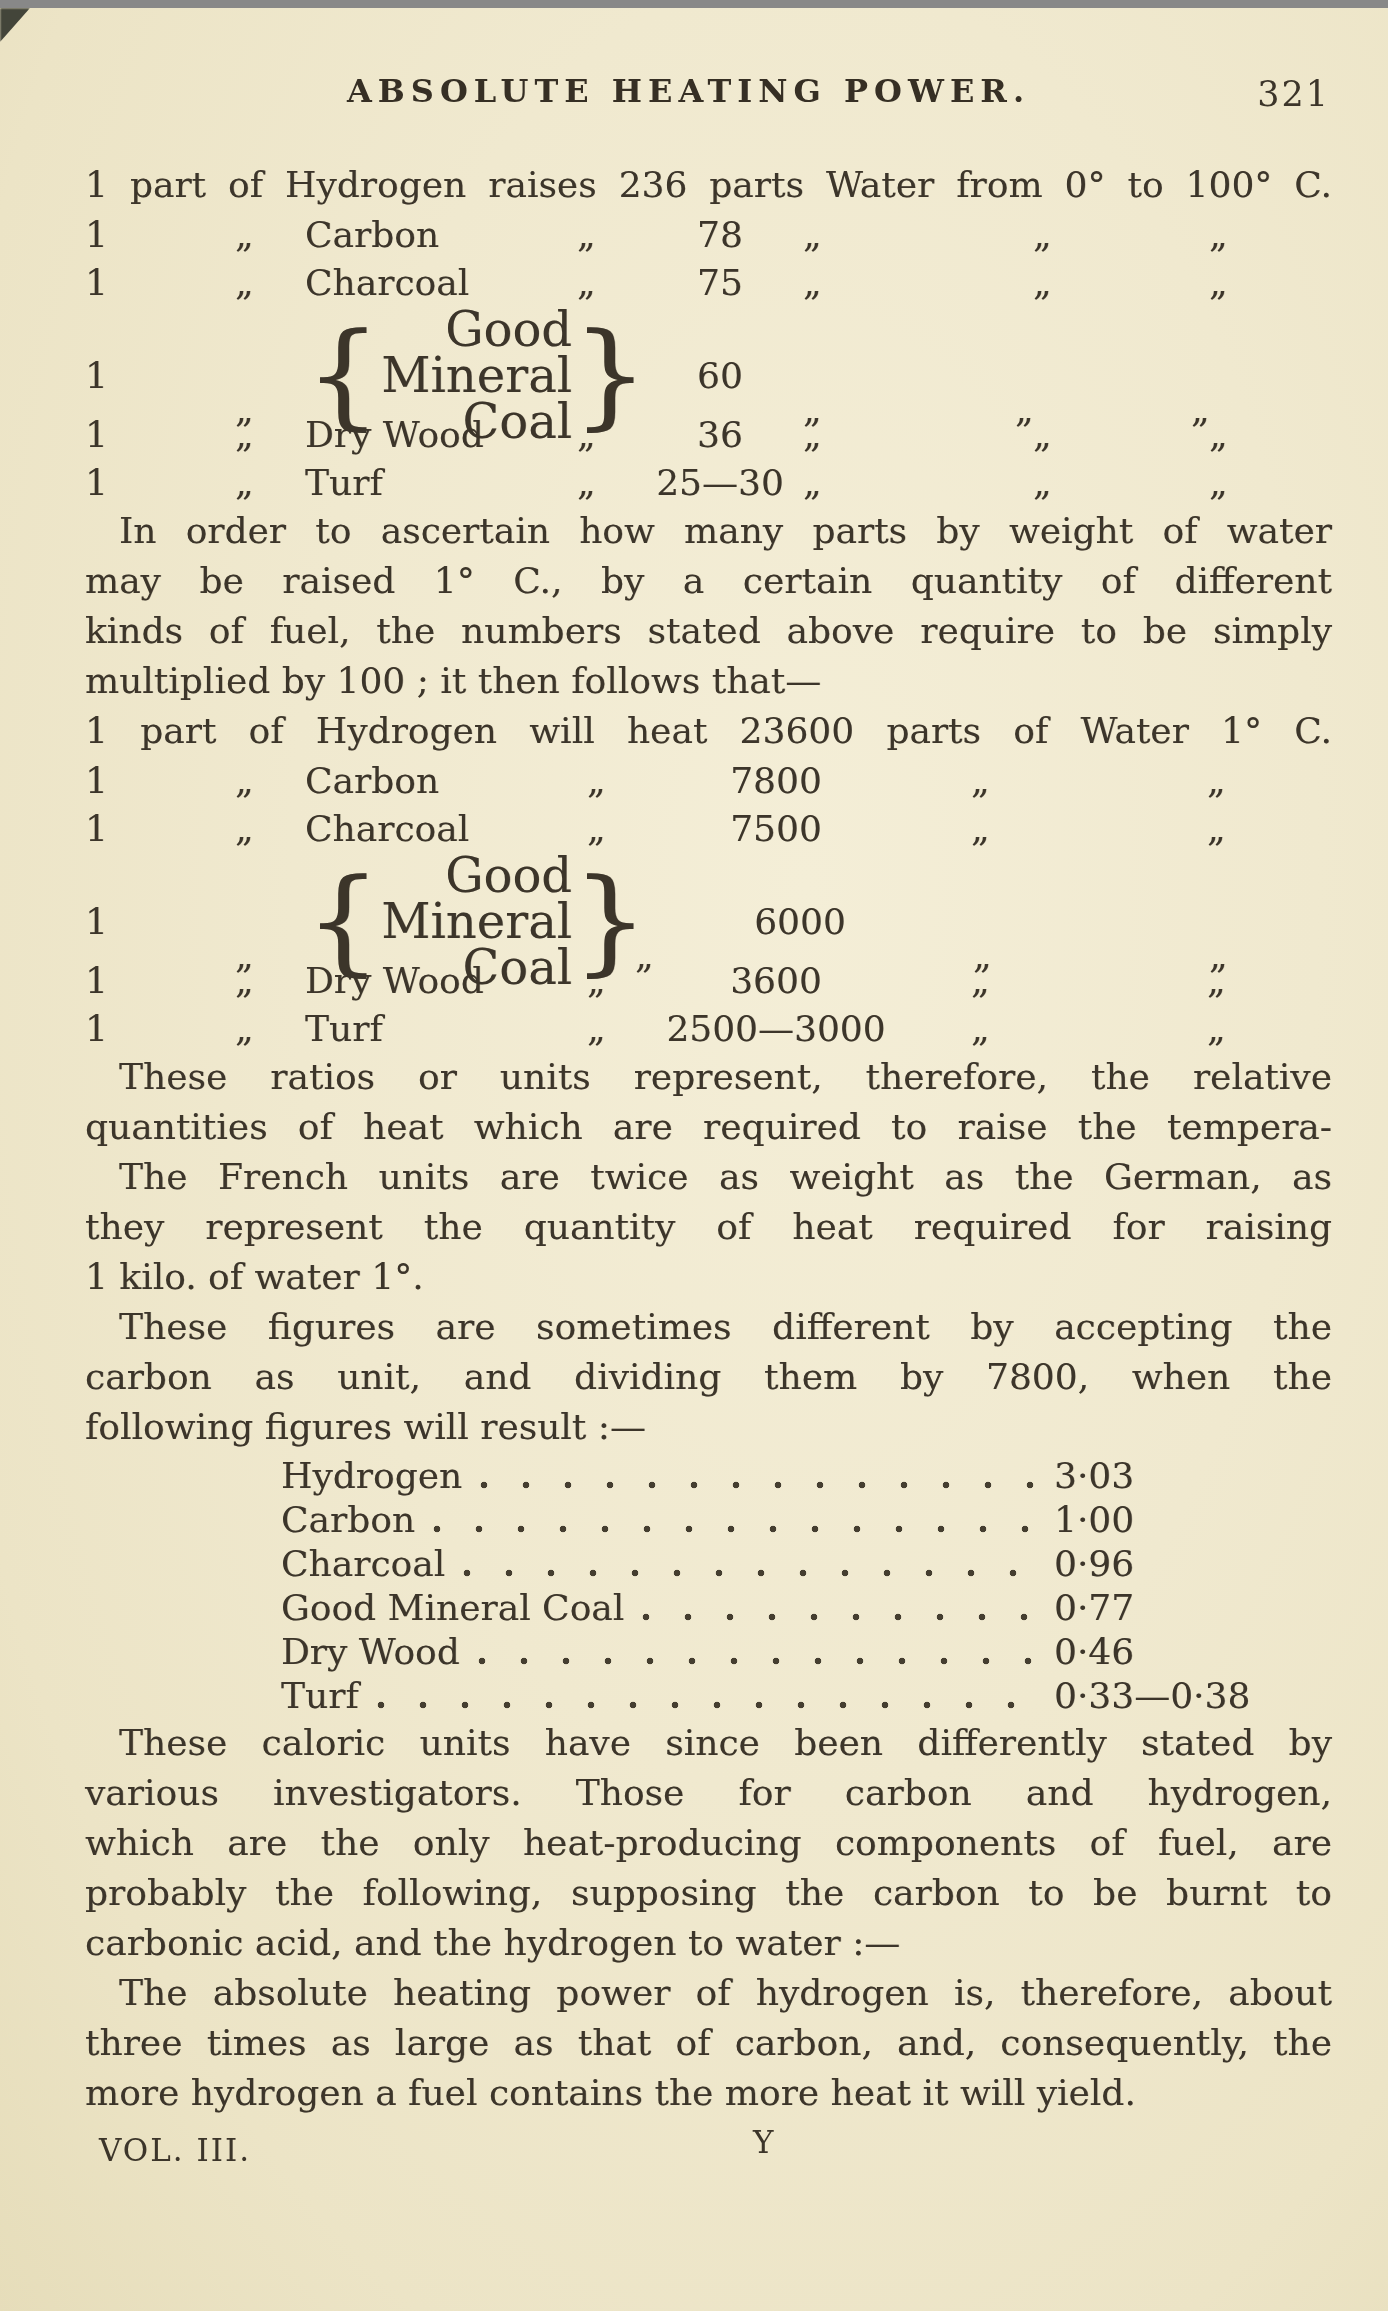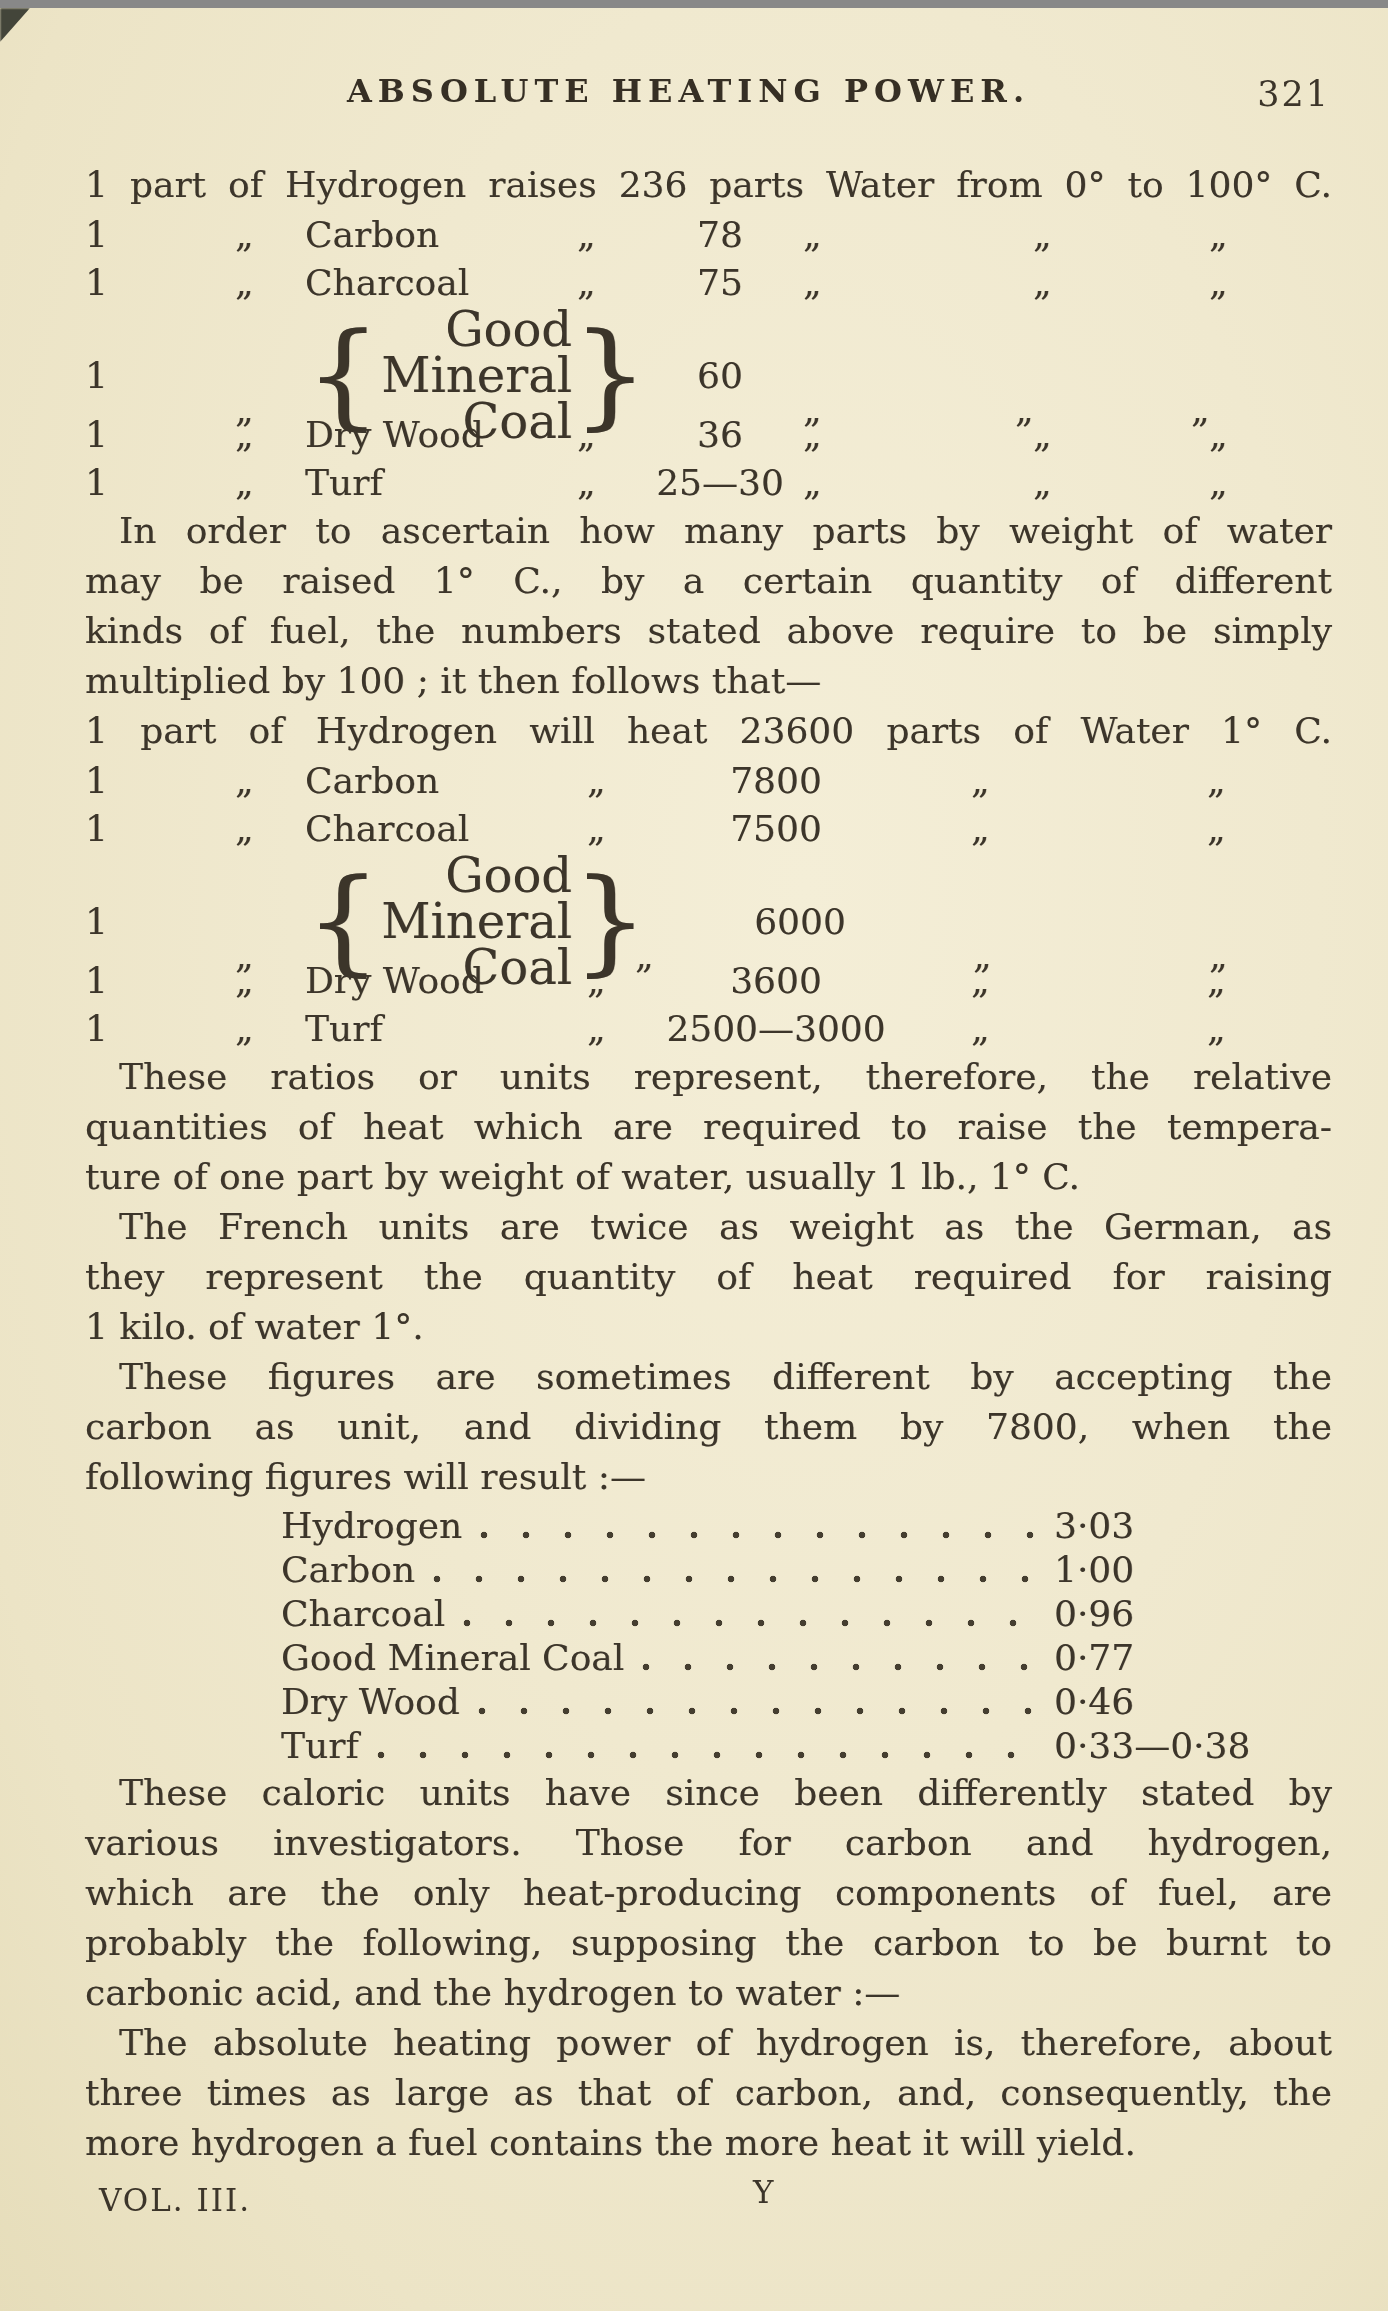--- a/index.html
+++ b/index.html
@@ -214,21 +214,20 @@
         <span class="cell-q">„</span>
         <span class="cell-val">2500—3000</span>
         <span class="cell-q q-a">„</span>
         <span class="cell-q q-b">„</span>
       </div>
     </div>
 
     <div class="para">
       <span class="line">These ratios or units represent, therefore, the relative</span>
       <span class="line">quantities of heat which are required to raise the tempera-</span>
-      <span class="line last">ture of one part by weight of water, usually 1 lb., 1° C.</span>
     </div>
 
     <div class="para">
       <span class="line">The French units are twice as weight as the German, as</span>
       <span class="line">they represent the quantity of heat required for raising</span>
       <span class="line last">1 kilo. of water 1°.</span>
     </div>
 
     <div class="para">
       <span class="line">These figures are sometimes different by accepting the</span>

